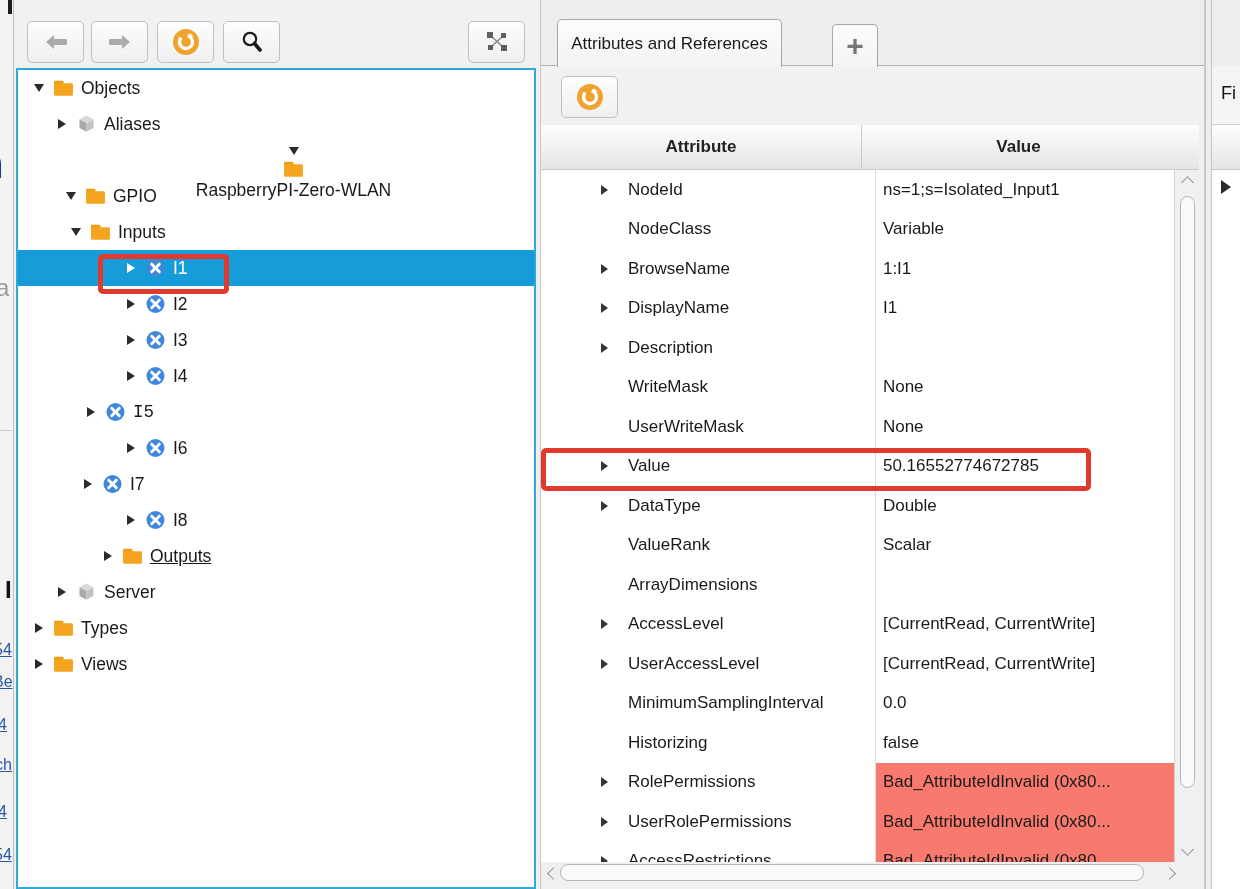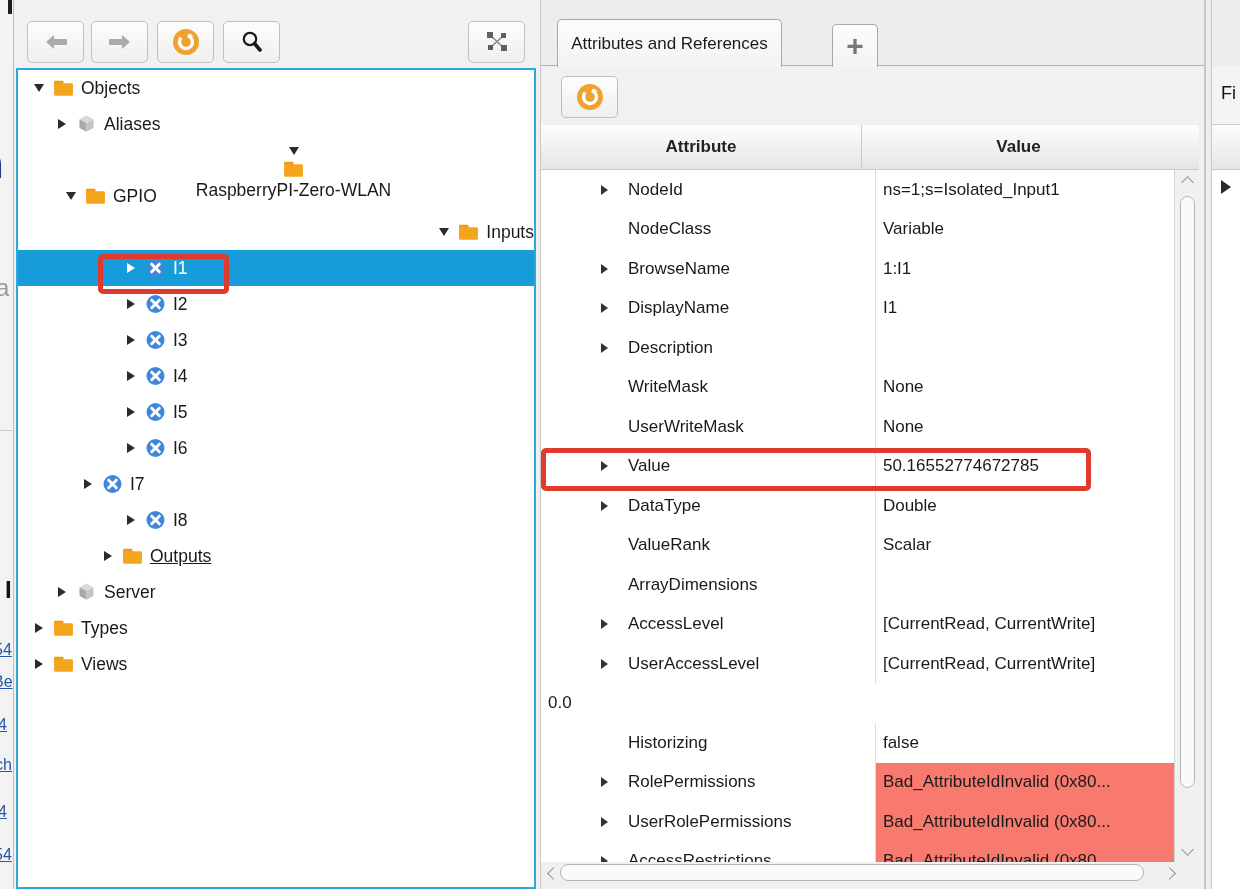--- a/index.html
+++ b/index.html
@@ -181,21 +181,21 @@
         <div class="tree-row" style="padding-left: 44px;">
           <span class="exp expd"></span>
           <span class="tree-ico">
             <svg width="21" height="20" viewBox="0 0 20 19">
               <rect x="1" y="2.5" width="9" height="5" rx="1" fill="#ee9c13"></rect>
               <rect x="1" y="5" width="18" height="11.8" rx="1.2" fill="#f5a41f"></rect>
             </svg>
           </span>
           <span>GPIO</span>
         </div>
-        <div class="tree-row" style="padding-left: 81px; justify-content: flex-end;">
+        <div class="tree-row" style="padding-left: 49px;">
           <span class="exp expd"></span>
           <span class="tree-ico">
             <svg width="21" height="20" viewBox="0 0 20 19">
               <rect x="1" y="2.5" width="9" height="5" rx="1" fill="#ee9c13"></rect>
               <rect x="1" y="5" width="18" height="11.8" rx="1.2" fill="#f5a41f"></rect>
             </svg>
           </span>
           <span>Inputs</span>
         </div>
         <div class="tree-row selected" style="padding-left: 104px;">
@@ -235,21 +235,21 @@
           <span class="exp col"></span>
           <span class="tree-ico">
             <svg width="21" height="20" viewBox="0 0 20 20">
               <circle cx="10" cy="10" r="9" fill="#3f87d9"></circle>
               <path d="M6.2 6.2 L13.8 13.8 M13.8 6.2 L6.2 13.8" stroke="#ffffff" stroke-width="3" stroke-linecap="round"></path>
               <circle cx="10" cy="10" r="1.6" fill="#ffffff"></circle>
             </svg>
           </span>
           <span>I4</span>
         </div>
-        <div class="tree-row" style="padding-left: 104px;">
+        <div class="tree-row" style="padding-left: 64px; font-family: Liberation Mono, monospace;">
           <span class="exp col"></span>
           <span class="tree-ico">
             <svg width="21" height="20" viewBox="0 0 20 20">
               <circle cx="10" cy="10" r="9" fill="#3f87d9"></circle>
               <path d="M6.2 6.2 L13.8 13.8 M13.8 6.2 L6.2 13.8" stroke="#ffffff" stroke-width="3" stroke-linecap="round"></path>
               <circle cx="10" cy="10" r="1.6" fill="#ffffff"></circle>
             </svg>
           </span>
           <span>I5</span>
         </div>
@@ -435,20 +435,24 @@
           <div class="a-cell2">[CurrentRead, CurrentWrite]</div>
         </div>
         <div class="attr-row">
           <div class="a-cell1">
             <span class="a-exp col"></span>
             <span>UserAccessLevel</span>
           </div>
           <div class="a-cell2">[CurrentRead, CurrentWrite]</div>
         </div>
         <div class="attr-row">
+          <div class="a-cell1">
+            <span class="a-exp"></span>
+            <span>MinimumSamplingInterval</span>
+          </div>
           <div class="a-cell2">0.0</div>
         </div>
         <div class="attr-row">
           <div class="a-cell1">
             <span class="a-exp"></span>
             <span>Historizing</span>
           </div>
           <div class="a-cell2">false</div>
         </div>
         <div class="attr-row">

